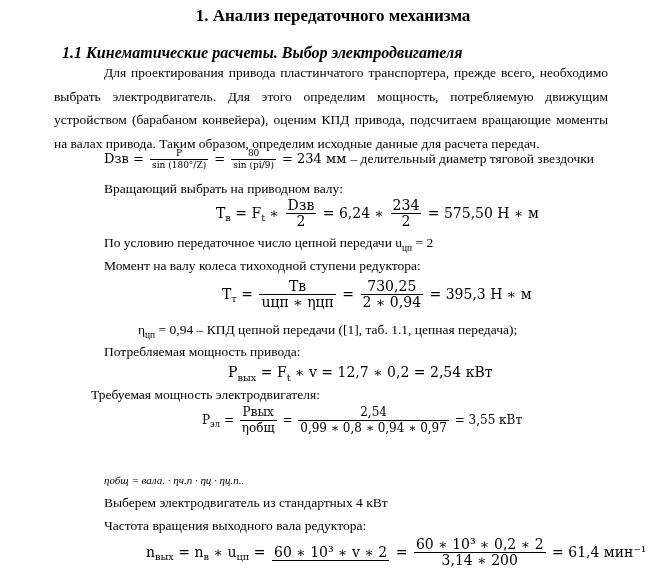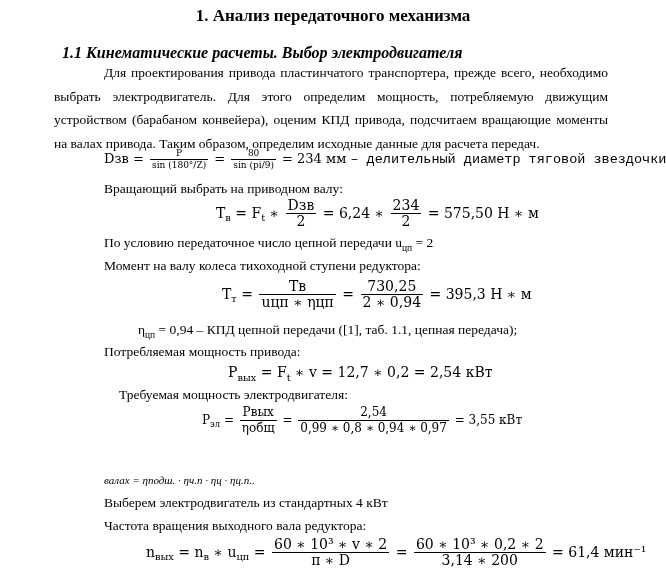--- a/index.html
+++ b/index.html
@@ -29,21 +29,21 @@
 <div class="abs h1">1. Анализ передаточного механизма</div>
 <div class="abs h2">1.1 Кинематические расчеты. Выбор электродвигателя</div>
 
 <div class="para"><span class="indent"></span><span>Для проектирования привода пластинчатого транспортера, прежде всего, необходимо выбрать электродвигатель. Для этого определим мощность, потребляемую движущим устройством (барабаном конвейера), оценим КПД привода, подсчитаем вращающие моменты на валах привода. Таким образом, определим исходные данные для расчета передач.</span></div>
 
 <div class="abs math" style="top:148px; left:104px;">
   <span class="mi">Dзв</span> =
   <span class="frac small"><span class="num mi">P</span><span class="den">sin (180°/Z)</span></span> =
   <span class="frac small"><span class="num">80</span><span class="den">sin (pi/9)</span></span>
   <span>= 234 мм</span>
-  <span style="font-family:Liberation Mono, monospace;font-size:13.5px;">– делительный диаметр тяговой звездочки</span>
+  <span style="font-family:Liberation Serif, serif;font-size:13.5px;">– делительный диаметр тяговой звездочки</span>
 </div>
 
 <div class="abs line" style="top:181px; left:104px;">Вращающий выбрать на приводном валу:</div>
 
 <div class="abs math" style="top:198px; left:216px; font-size:14px;">
   <span class="mi">T</span><sub>в</sub> =
   <span class="mi">F</span><sub class="mi">t</sub> ∗
   <span class="frac"><span class="num mi">Dзв</span><span class="den">2</span></span>
   <span>= 6,24 ∗</span>
   <span class="frac"><span class="num">234</span><span class="den">2</span></span>
@@ -64,35 +64,35 @@
 <div class="abs line" style="top:322px; left:138px;"><span class="mi">η</span><sub class="mi">цп</sub><span> = 0,94 – КПД цепной передачи ([1], таб. 1.1, цепная передача);</span></div>
 
 <div class="abs line" style="top:344px; left:104px;">Потребляемая мощность привода:</div>
 
 <div class="abs math" style="top:364px; left:228px; font-size:14px;">
   <span class="mi">P</span><sub>вых</sub>
   <span>= F</span><sub class="mi">t</sub>
   <span>∗ v = 12,7 ∗ 0,2  = 2,54 кВт</span>
 </div>
 
-<div class="abs line" style="top:387px; left:119px;">Требуемая мощность электродвигателя:</div>
+<div class="abs line" style="top:387px; left:91px;">Требуемая мощность электродвигателя:</div>
 
 <div class="abs math" style="top:405px; left:202px; font-size:12px;">
   <span class="mi">P</span><sub>эл</sub> =
   <span class="frac"><span class="num mi">Pвых</span><span class="den mi">ηобщ</span></span> =
   <span class="frac"><span class="num">2,54</span><span class="den">0,99 ∗ 0,8 ∗ 0,94 ∗ 0,97</span></span>
   <span>= 3,55 кВт</span>
 </div>
 
-<div class="abs eta-small" style="top:474px; left:104px;">валах = ηподш. · ηч.п · ηц · ηц.п..</div>
+<div class="abs eta-small" style="top:474px; left:104px;">ηобщ = вала. · ηч.п · ηц · ηц.п..</div>
 
 <div class="abs line" style="top:495px; left:104px;">Выберем электродвигатель из стандартных 4 кВт</div>
 
 <div class="abs line" style="top:518px; left:104px;">Частота вращения выходного вала редуктора:</div>
 
 <div class="abs math" style="top:537px; left:146px; font-size:14px;">
   <span class="mi">n</span><sub>вых</sub>
   <span>= n</span><sub>в</sub>
   <span>∗ u</span><sub>цп</sub> =
-  <span class="frac"><span class="num">60 ∗ 10³ ∗ v ∗ 2</span><span class="den mi">π ∗ D</span></span> =
+  <span class="frac"><span class="num">60 ∗ 10³ ∗ v ∗ 2</span></span> =
   <span class="frac"><span class="num">60 ∗ 10³ ∗ 0,2 ∗ 2</span><span class="den">3,14 ∗ 200</span></span>
   <span>= 61,4 мин⁻¹</span>
 </div>
 
 </body></html>

